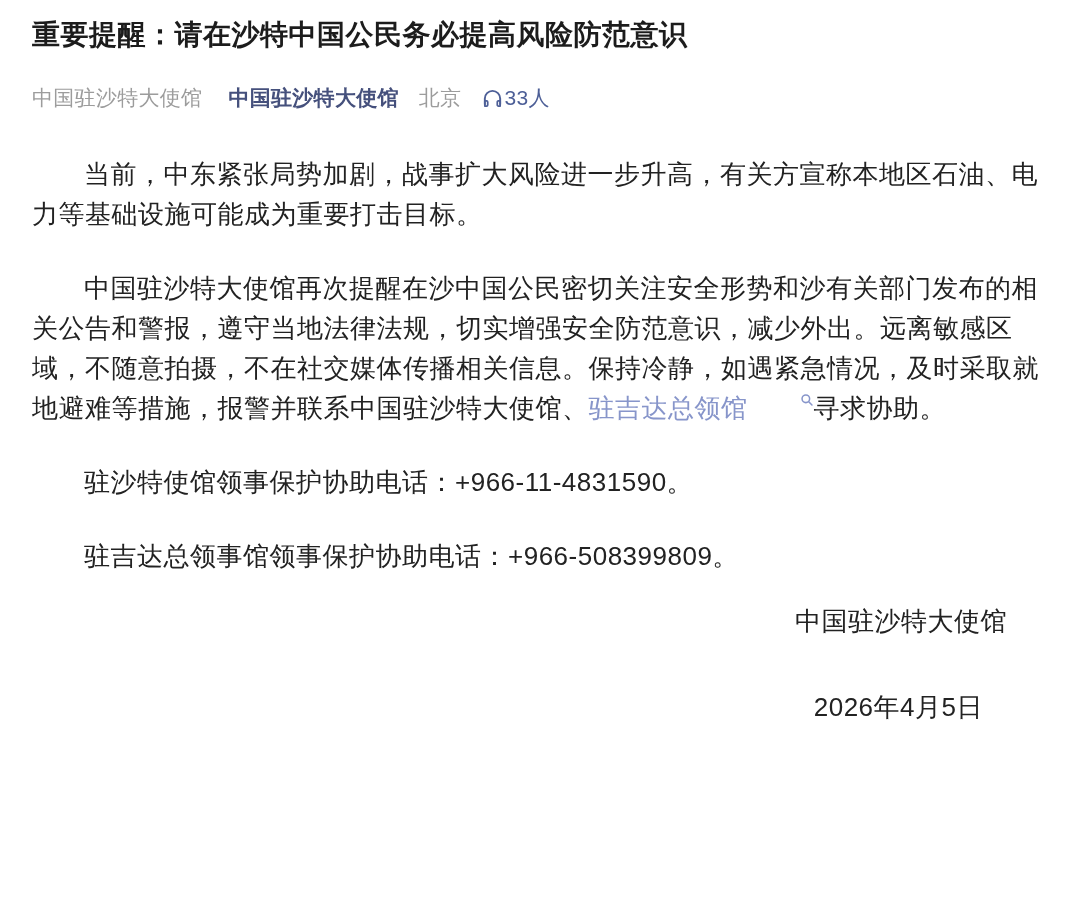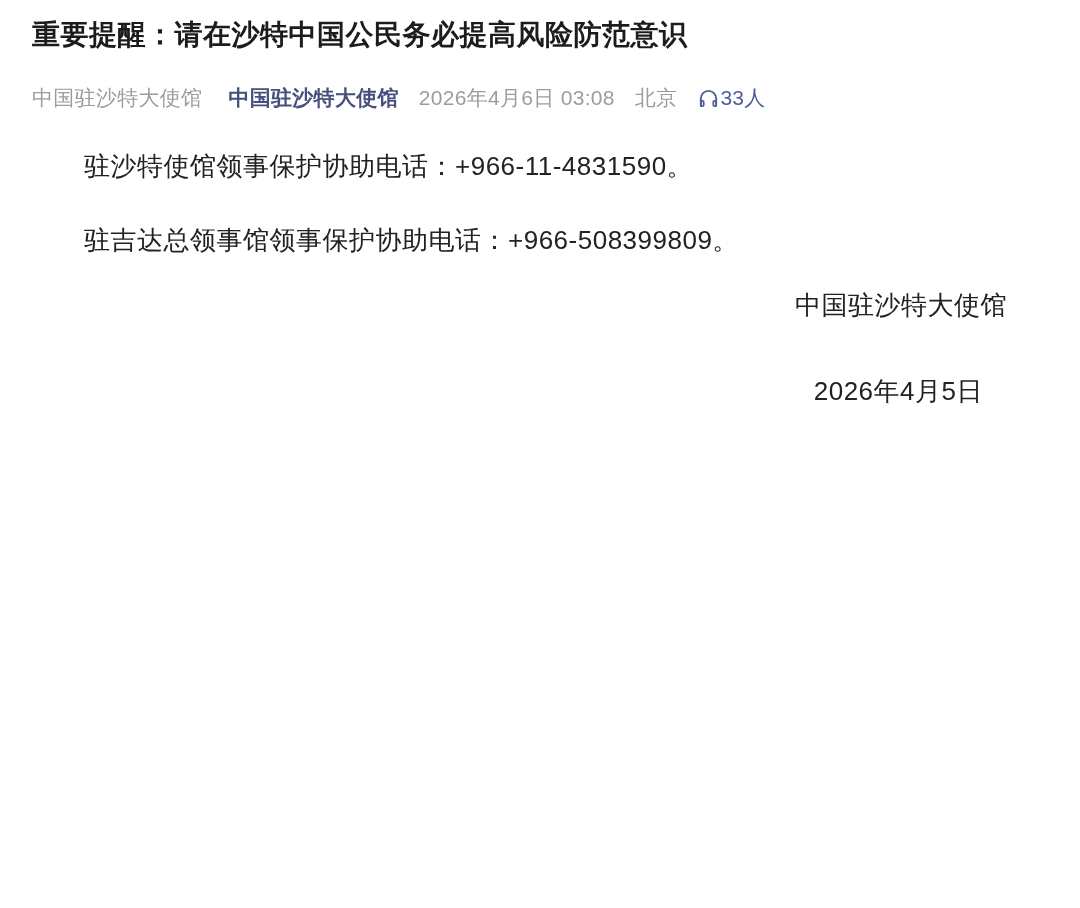--- a/index.html
+++ b/index.html
@@ -87,35 +87,39 @@
 </head>
 <body>
 
 <div class="container">
 
   <h1 class="title">重要提醒：请在沙特中国公民务必提高风险防范意识</h1>
 
   <div class="byline">
     <span class="source">中国驻沙特大使馆</span>
     <a class="author">中国驻沙特大使馆</a>
-    <span class="datetime">2026年4月6日 03:08</span>
     <span class="location">北京</span>
     <span class="listen">
       <span>
         <svg width="23" height="23" viewBox="0 0 24 24">
           <path d="M4 18v-6a8 8 0 0 1 16 0v6" fill="none" stroke="currentColor" stroke-width="2" stroke-linecap="round"></path>
           <path d="M4 14.5 h1.8 a1.2 1.2 0 0 1 1.2 1.2 v3 a1.2 1.2 0 0 1 -1.2 1.2 H4 z" fill="none" stroke="currentColor" stroke-width="1.8" stroke-linejoin="round"></path>
           <path d="M20 14.5 h-1.8 a1.2 1.2 0 0 0 -1.2 1.2 v3 a1.2 1.2 0 0 0 1.2 1.2 H20 z" fill="none" stroke="currentColor" stroke-width="1.8" stroke-linejoin="round"></path>
         </svg>
       </span>
       <span>33人</span>
     </span>
   </div>
 
+  <p class="para first">当前，中东紧张局势加剧，战事扩大风险进一步升高，有关方宣称本地区石油、电力等基础设施可能成为重要打击目标。</p>
 
+  <p class="para"><span>中国驻沙特大使馆再次提醒在沙中国公民密切关注安全形势和沙有关部门发布的相关公告和警报，遵守当地法律法规，切实增强安全防范意识，减少外出。远离敏感区域，不随意拍摄，不在社交媒体传播相关信息。保持冷静，如遇紧急情况，及时采取就地避难等措施，报警并联系中国驻沙特大使馆、</span><a class="inline-link"><span>驻吉达总领馆</span><span class="sup-icon"><svg width="14" height="14" viewBox="0 0 24 24">
+            <circle cx="10" cy="10" r="6.5" fill="none" stroke="currentColor" stroke-width="2.6"></circle>
+            <line x1="15" y1="15" x2="20.5" y2="20.5" stroke="currentColor" stroke-width="2.6" stroke-linecap="round"></line>
+          </svg></span></a><span>寻求协助。</span></p>
 
 
 
   <p class="para">驻沙特使馆领事保护协助电话：+966-11-4831590。</p>
 
   <p class="para">驻吉达总领事馆领事保护协助电话：+966-508399809。</p>
 
   <p class="sig">中国驻沙特大使馆</p>
 
   <p class="sig date-line">2026年4月5日</p>

